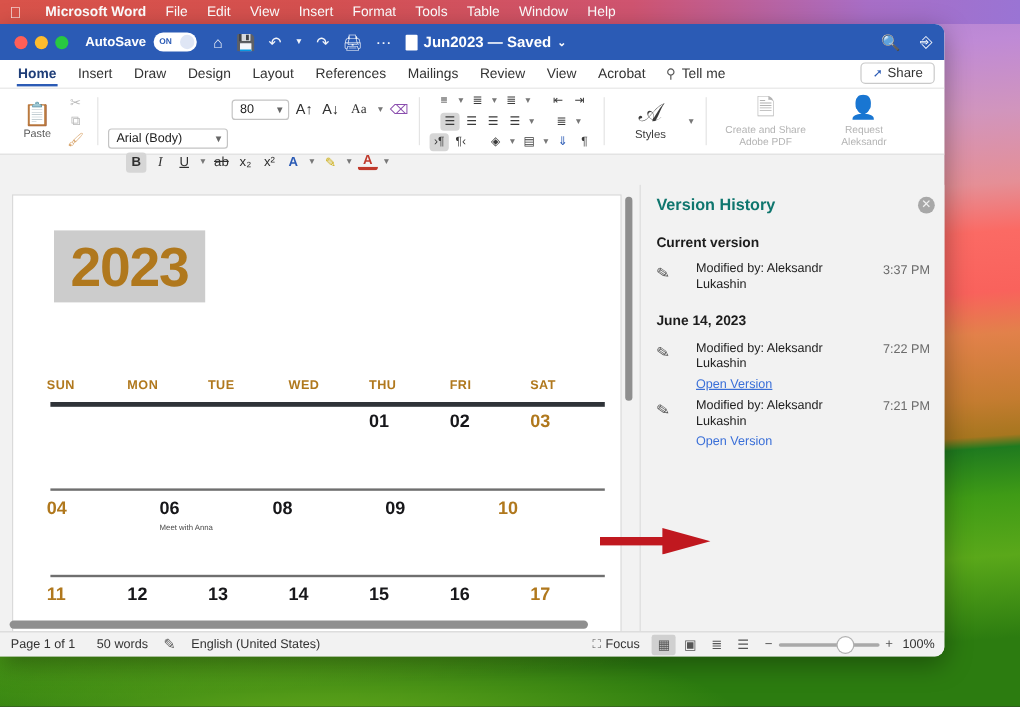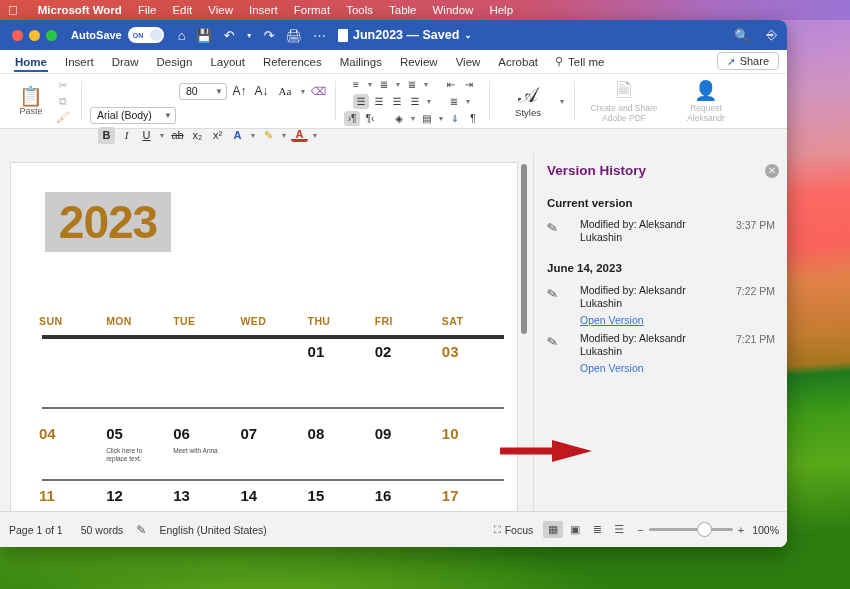--- a/index.html
+++ b/index.html
@@ -162,40 +162,40 @@
   #hscroll{
     position:absolute; left:8px; bottom:2px; width:482px; height:7px;
     background:#8f8f8f; border-radius:4px;
   }
 
   
   #vhpane{
     position:absolute; left:533px; top:0; width:254px; height:372px;
     background:#f2f2f2; border-left:1px solid #dcdcdc;
   }
-  #vhpane .vh-title{ position:absolute; left:13px; top:9px; font-size:13.5px; font-weight:bold; color:#701a75;}
+  #vhpane .vh-title{ position:absolute; left:13px; top:9px; font-size:13.5px; font-weight:bold; color:#0f766e;}
   #vhpane .vh-close{
     position:absolute; right:8px; top:10px; width:14px;height:14px;border-radius:50%;
     background:#a8a8a8; color:#f2f2f2; font-size:10px; display:flex;align-items:center;justify-content:center;
     line-height:1;
   }
   .vh-section{ position:absolute; left:13px; font-size:11.5px; font-weight:bold; color:#1d1d1d;}
   .vh-item{ position:absolute; left:13px; width:232px; }
   .vh-item .pen{ position:absolute; left:0; top:2px; font-size:13px; color:#555; transform:rotate(-10deg);}
   .vh-item .who{ margin-left:33px; font-size:10.5px; color:#1d1d1d; line-height:13px; width:140px;}
   .vh-item .time{ position:absolute; right:4px; top:1px; font-size:10.5px; color:#6b6b6b;}
   .vh-item .open{ margin-left:33px; font-size:10.5px; color:#3a6fd8; text-decoration:underline; display:inline-block; margin-top:0px;}
   .vh-item .open.plain{ text-decoration:none;}
 
   
   #arrow{ position:absolute; left:500px; top:286px; width:98px; height:22px; pointer-events:none;}
 
   
   #status{
-    position:absolute; left:0; bottom:0; width:787px; height:36px;
+    position:absolute; left:0; bottom:0; width:787px; height:21px;
     background:#f2f2f2; border-top:1px solid #d8d8d8;
     display:flex; align-items:center; font-size:10.5px; color:#333;
   }
   #status .si{ padding:0 9px; white-space:nowrap;}
   #status .right{ margin-left:auto; display:flex; align-items:center; gap:2px; padding-right:8px;}
   #status .vbtn{ width:20px;height:17px;display:flex;align-items:center;justify-content:center;font-size:11px;color:#555;border-radius:2px;}
   #status .vbtn.on{ background:#d0d0d0;}
   .zoomslider{ display:flex;align-items:center;gap:5px;margin:0 6px;}
   .zoomslider .track{ width:84px;height:3px;background:#a9a9a9;border-radius:2px;position:relative;}
   .zoomslider .knob{ position:absolute;left:49px;top:-5px;width:13px;height:13px;border-radius:50%;background:#fff;box-shadow:0 0 0 1px #b0b0b0;}
@@ -285,21 +285,21 @@
       <div class="clipcol">
         <span>✂</span>
         <span>⧉</span>
         <span style="color:#d8a46a;">🖌</span>
       </div>
     </div>
     <div class="sep"></div>
 
     <div class="grp fontgrp">
       <div class="fontrow">
-        <span class="combo" style="width:86px;margin-top:48px;">
+        <span class="combo" style="width:100px;margin-top:48px;">
           <span class="cv">Arial (Body)</span>
           <span class="ch">▼</span>
         </span>
         <span class="combo" style="width:48px;">
           <span class="cv">80</span>
           <span class="ch">▼</span>
         </span>
         <span class="fbtn big">A↑</span>
         <span class="fbtn big">A↓</span>
         <span class="fbtn" style="width:22px;font-family:Liberation Serif, serif;">Aa</span>
@@ -420,35 +420,28 @@
           </div>
         <div class="cell">
             <div class="num">02</div>
           </div>
         <div class="cell">
             <div class="num wk">03</div>
           </div>
       </div>
 
       <div class="rowline" style="top:244px;height:1.5px;background:#6f6f6f;"></div>
-      <div class="datesrow" style="left:28px; top:252px;margin-top:10px;">
+      <div class="datesrow" style="left:28px; top:252px;">
         <div class="cell">
           <div class="num wk">04</div>
-        </div>
-        <div class="cell">
-          <div class="num">05</div>
-          <div class="note">Click here to replace text.</div>
         </div>
         <div class="cell">
           <div class="num">06</div>
           <div class="note">Meet with Anna</div>
         </div>
-        <div class="cell">
-            <div class="num">07</div>
-          </div>
         <div class="cell">
             <div class="num">08</div>
           </div>
         <div class="cell">
             <div class="num">09</div>
           </div>
         <div class="cell">
             <div class="num wk">10</div>
           </div>
       </div>

